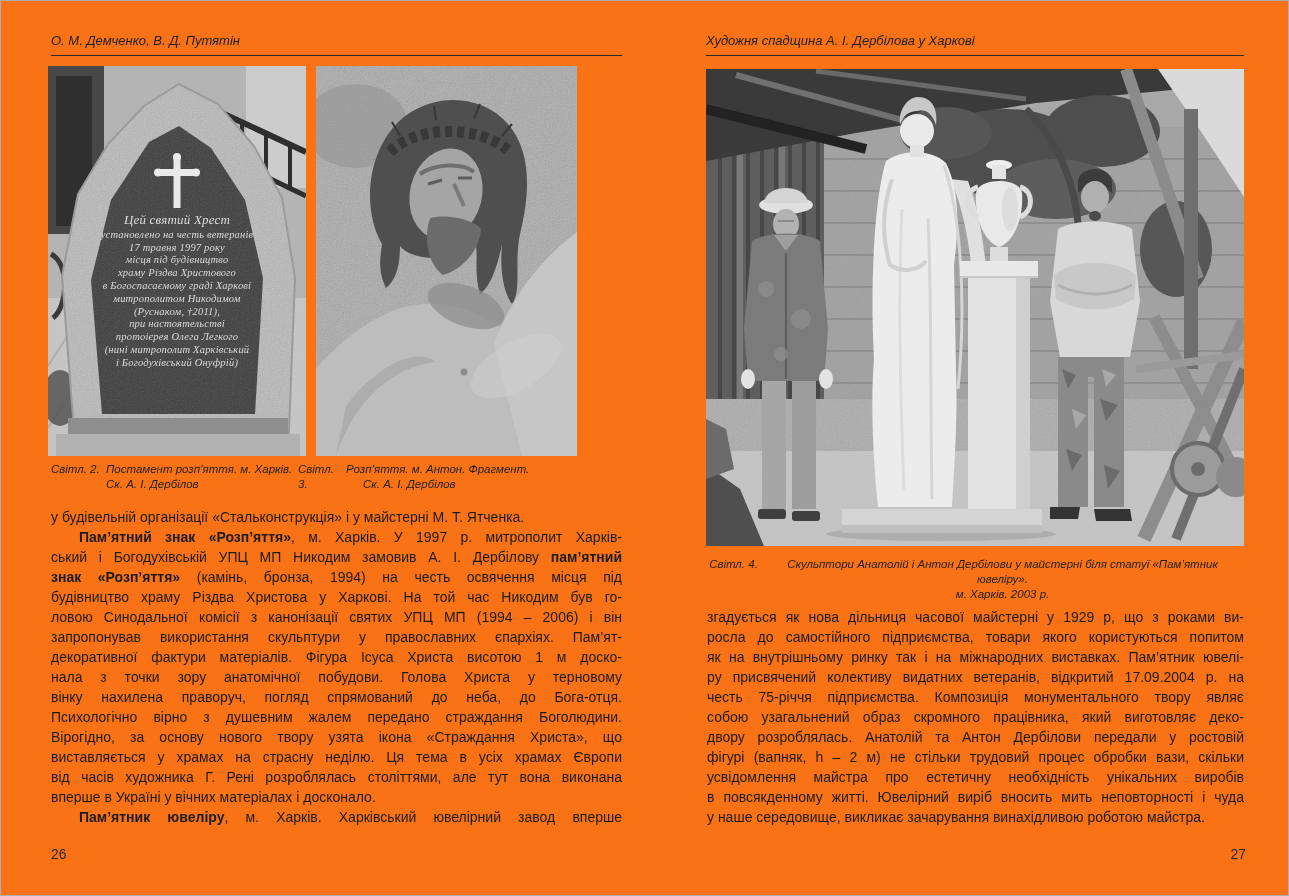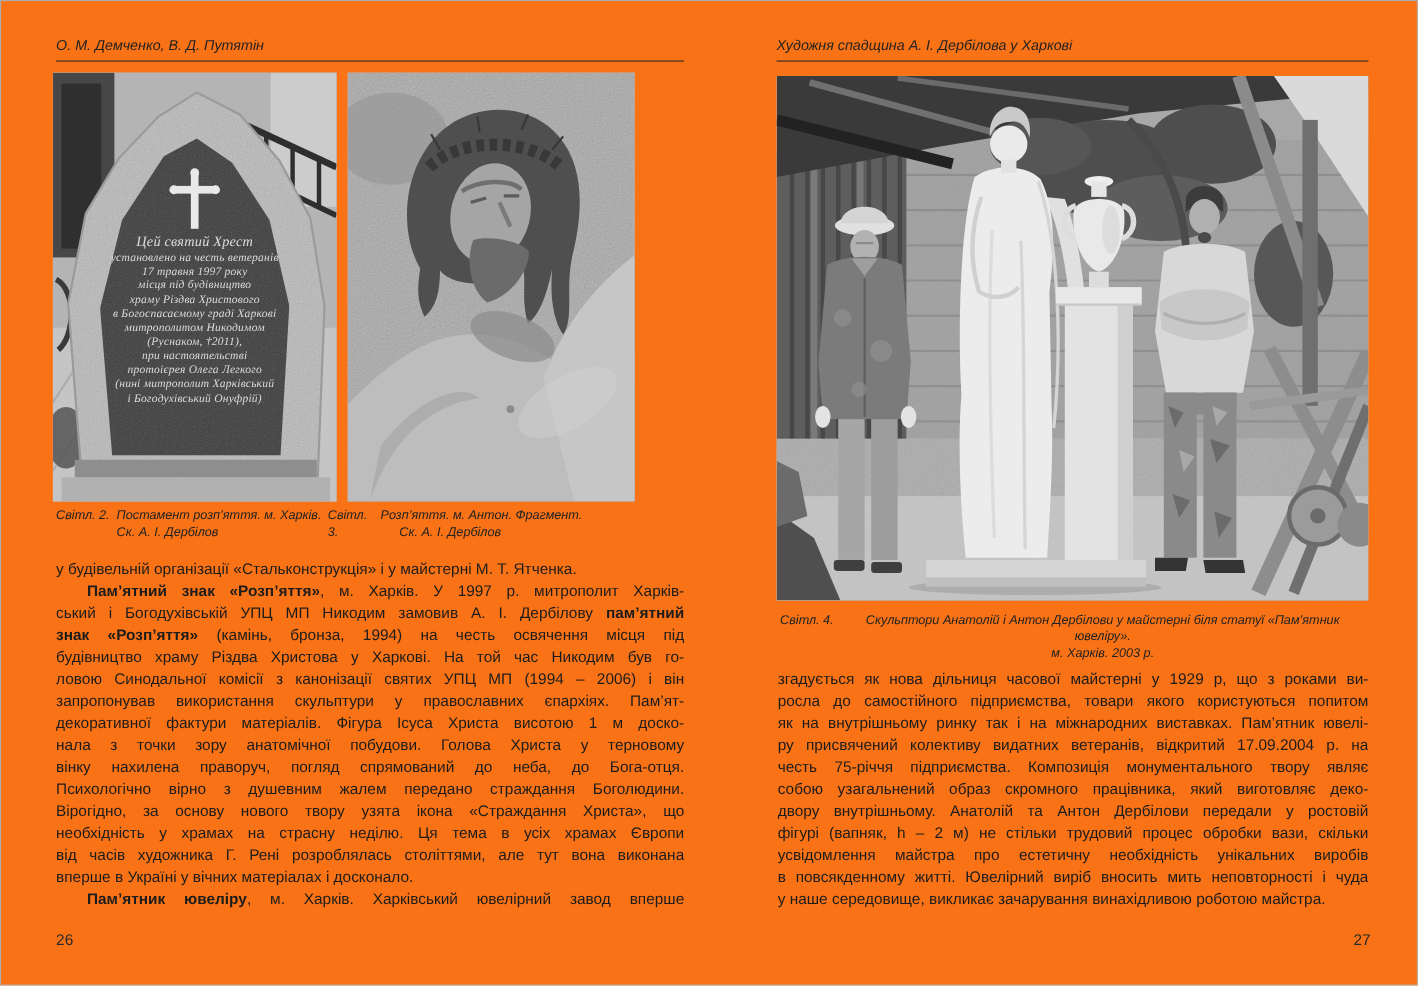--- a/index.html
+++ b/index.html
@@ -170,21 +170,21 @@
         <div class="bodyline"><span>ський і Богодухівській УПЦ МП Никодим замовив А. І. Дербілову </span><b>пам’ятний</b><span></span></div>
         <div class="bodyline"><span></span><b>знак «Розп’яття»</b><span> (камінь, бронза, 1994) на честь освячення місця під</span></div>
         <div class="bodyline"><span>будівництво храму Різдва Христова у Харкові. На той час Никодим був го-</span></div>
         <div class="bodyline"><span>ловою Синодальної комісії з канонізації святих УПЦ МП (1994 – 2006) і він</span></div>
         <div class="bodyline"><span>запропонував використання скульптури у православних єпархіях. Пам’ят-</span></div>
         <div class="bodyline"><span>декоративної фактури матеріалів. Фігура Ісуса Христа висотою 1 м доско-</span></div>
         <div class="bodyline"><span>нала з точки зору анатомічної побудови. Голова Христа у терновому</span></div>
         <div class="bodyline"><span>вінку нахилена праворуч, погляд спрямований до неба, до Бога-отця.</span></div>
         <div class="bodyline"><span>Психологічно вірно з душевним жалем передано страждання Боголюдини.</span></div>
         <div class="bodyline"><span>Вірогідно, за основу нового твору узята ікона «Страждання Христа», що</span></div>
-        <div class="bodyline"><span>необхідність у храмах на страсну неділю. Ця тема в усіх храмах Європи</span></div>
+        <div class="bodyline"><span>виставляється у храмах на страсну неділю. Ця тема в усіх храмах Європи</span></div>
         <div class="bodyline"><span>від часів художника Г. Рені розроблялась століттями, але тут вона виконана</span></div>
         <div class="bodyline noj"><span>вперше в Україні у вічних матеріалах і досконало.</span></div>
         <div class="bodyline ind"><span></span><b>Пам’ятник ювеліру</b><span>, м. Харків. Харківський ювелірний завод вперше</span></div>
       </div>
 
     <div class="pagenum" style="left:50px;">26</div>
   </section>
 
   <section>
     <div class="runhead right" style="left:705px;width:538px;">Художня спадщина А. І. Дербілова у Харкові</div>
@@ -337,21 +337,21 @@
       </span>
     </div>
 
     <div class="body" style="left:706px;top:606px;width:537px;">
         <div class="bodyline"><span>згадується як нова дільниця часової майстерні у 1929 р, що з роками ви-</span></div>
         <div class="bodyline"><span>росла до самостійного підприємства, товари якого користуються попитом</span></div>
         <div class="bodyline"><span>як на внутрішньому ринку так і на міжнародних виставках. Пам’ятник ювелі-</span></div>
         <div class="bodyline"><span>ру присвячений колективу видатних ветеранів, відкритий 17.09.2004 р. на</span></div>
         <div class="bodyline"><span>честь 75-річчя підприємства. Композиція монументального твору являє</span></div>
         <div class="bodyline"><span>собою узагальнений образ скромного працівника, який виготовляє деко-</span></div>
-        <div class="bodyline"><span>двору внутрішньому. Анатолій та Антон Дербілови передали у ростовій</span></div>
+        <div class="bodyline"><span>двору розроблялась. Анатолій та Антон Дербілови передали у ростовій</span></div>
         <div class="bodyline"><span>фігурі (вапняк, h – 2 м) не стільки трудовий процес обробки вази, скільки</span></div>
         <div class="bodyline"><span>усвідомлення майстра про естетичну необхідність унікальних виробів</span></div>
         <div class="bodyline"><span>в повсякденному житті. Ювелірний виріб вносить мить неповторності і чуда</span></div>
         <div class="bodyline noj"><span>у наше середовище, викликає зачарування винахідливою роботою майстра.</span></div>
       </div>
 
     <div class="pagenum right" style="left:705px;width:540px;">27</div>
   </section>
 </div>
 

